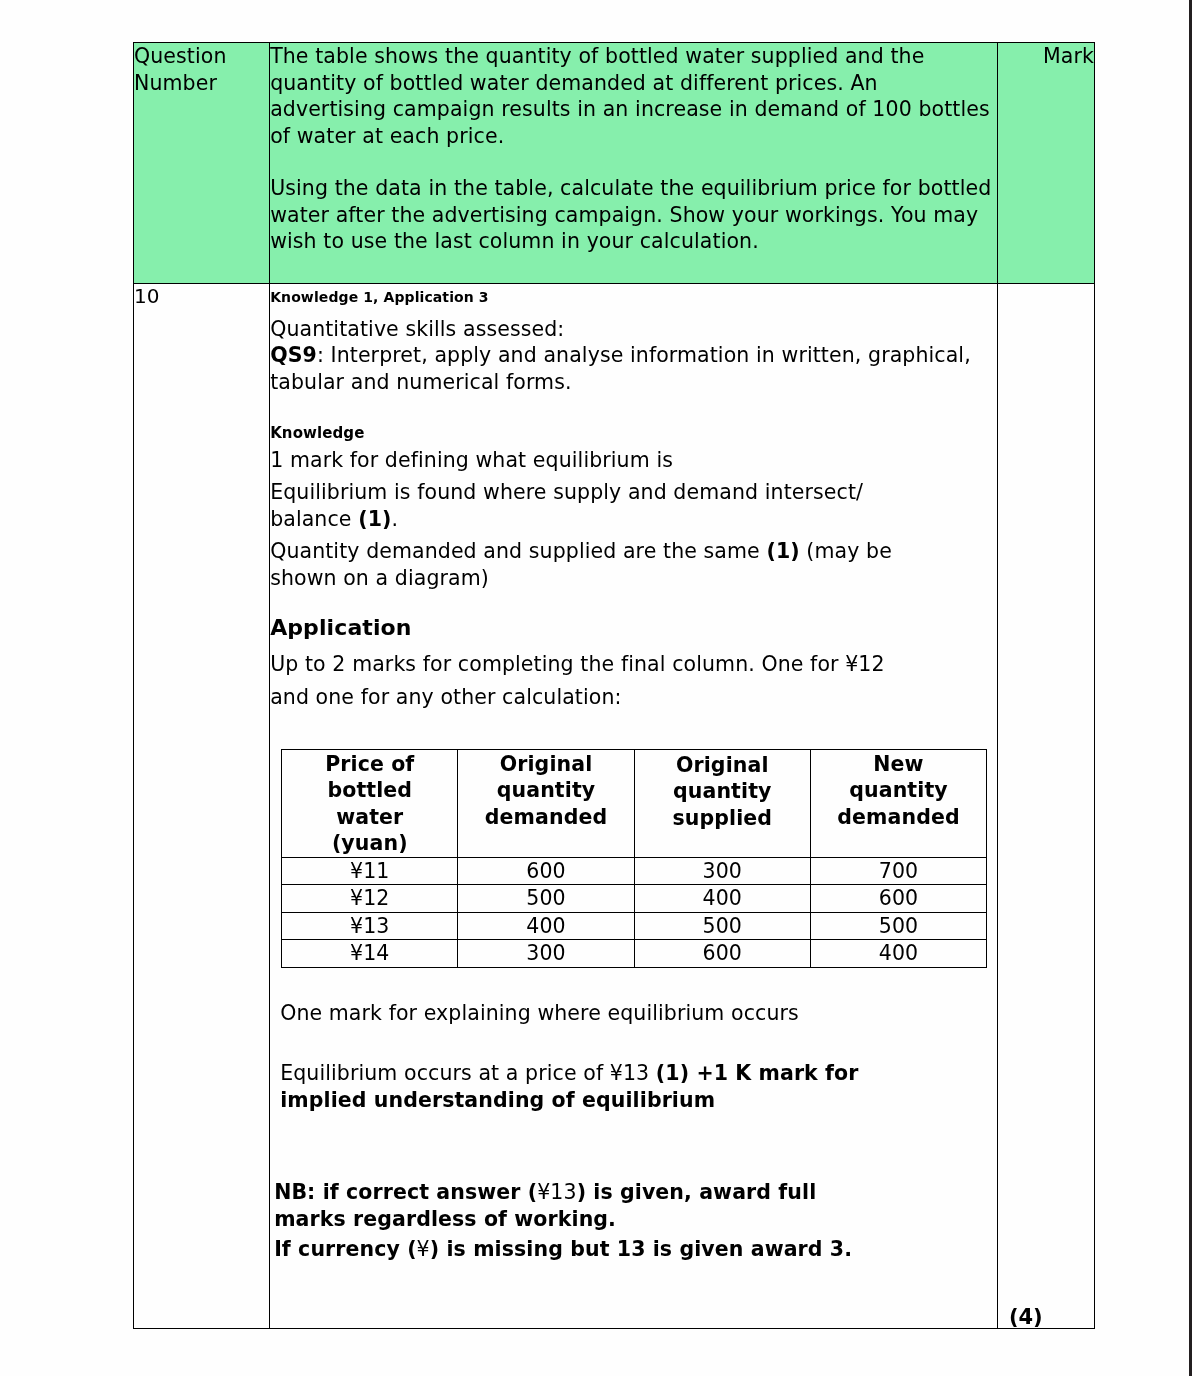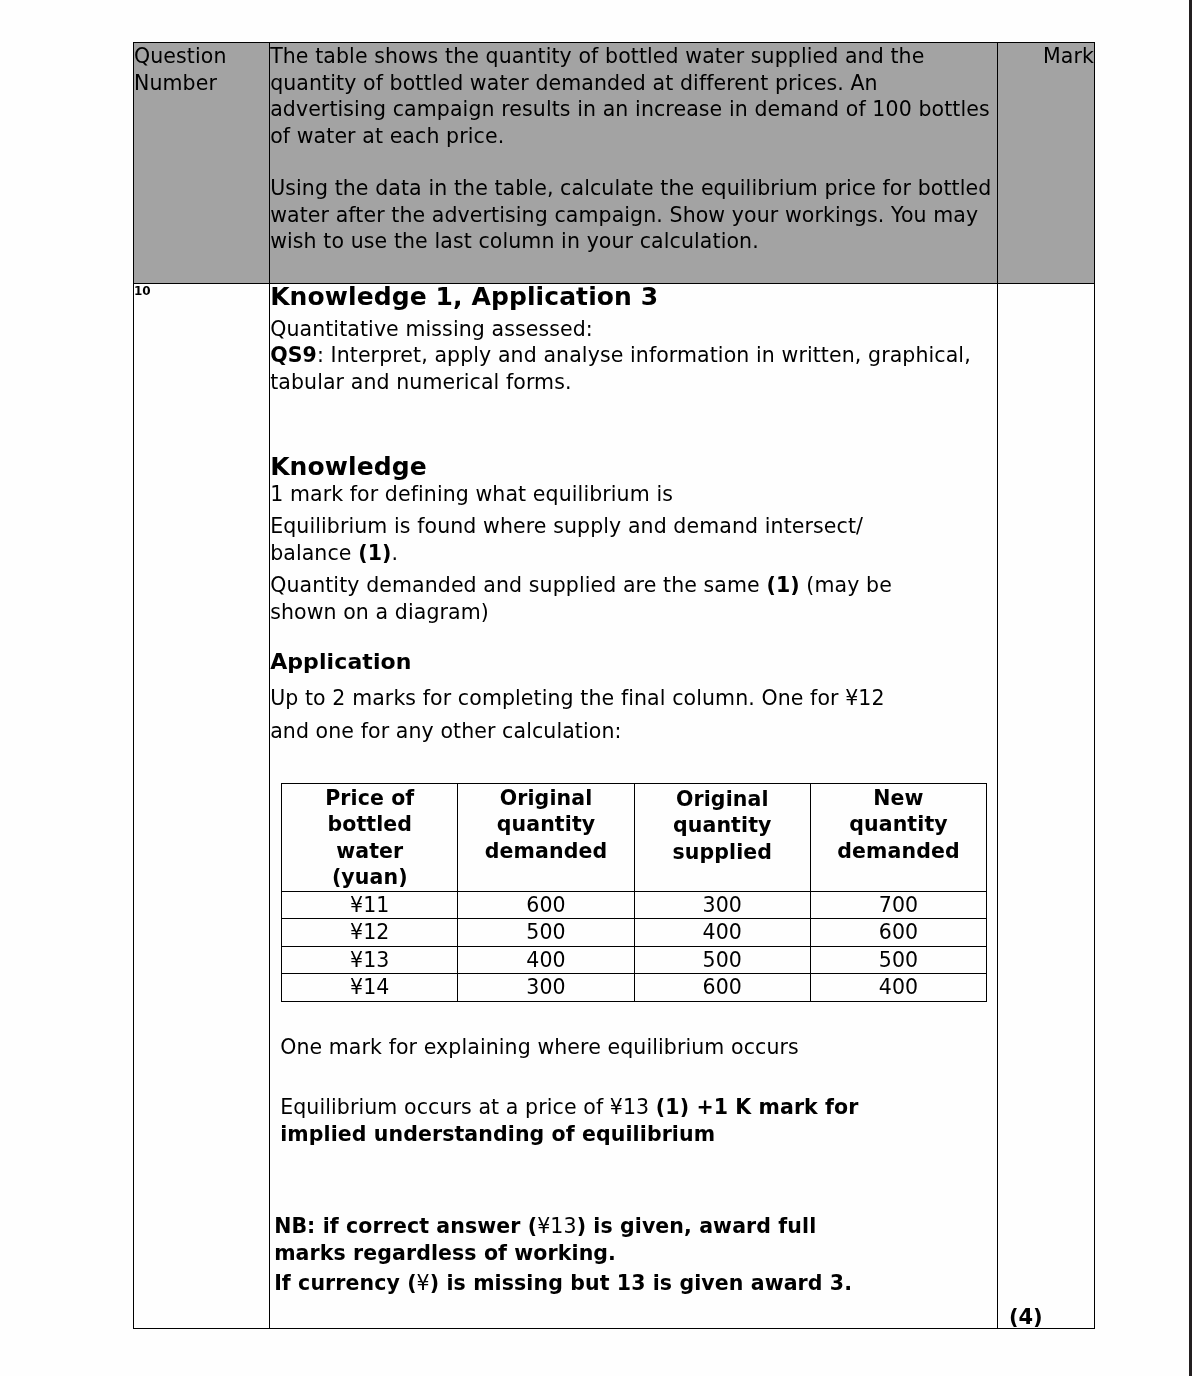--- a/index.html
+++ b/index.html
@@ -3,25 +3,25 @@
   <meta charset="utf-8">
   <style>
     html, body { margin: 0; padding: 0; }
     body {
       width: 1192px; height: 1376px; background: #fefefe; position: relative; overflow: hidden;
       font-family: "DejaVu Sans", sans-serif; color: #000;
     }
     .edge { position: absolute; right: 0; top: 0; width: 3px; height: 1376px; background: #231f20; }
     .ms { position: absolute; left: 133px; top: 42px; width: 962px; border-collapse: collapse; table-layout: fixed; }
     .ms td { border: 1px solid #000; vertical-align: top; padding: 0; }
-    .hdr td { background: #a3a3a3; }
+    .hdr td { background: #86efac; }
     .c1 { width: 136px; } .c2 { width: 727px; } .c3 { width: 97px; }
     .txt { font-size: 20.5px; line-height: 26.5px; letter-spacing: 0.1px; }
     .hq { padding: 2px 10px 0 10px; }
-    .qnum { padding: 3px 0 0 11px; font-weight: bold; font-size: 12px; margin-top: 30px; }
+    .qnum { padding: 3px 0 0 11px; font-weight: normal; font-size: 20px; margin-top: 30px; }
     .body { padding: 6px 10px 0 10px; height: 1044px; position: relative; }
     .b { font-weight: bold; }
     .mark-h { padding: 2px 10px; text-align: right; }
     .mark-cell { position: relative; }
     .mark-val { position: absolute; left: 11px; bottom: -1px; font-weight: bold; font-size: 21px; }
     p { margin: 0; }
     .gap { height: 26px; }
     .inner { border-collapse: collapse; margin: 35px 0 0 11px; width: 706px; table-layout: fixed; }
     .inner th, .inner td { border: 1px solid #000; text-align: center; font-size: 20.5px; line-height: 26.5px; padding: 0; }
     .inner th { font-weight: bold; vertical-align: top; padding: 1px 0 0 0; height: 105px; }
@@ -47,25 +47,25 @@
     <td class="txt hq">
       <p>The table shows the quantity of bottled water supplied and the quantity of bottled water demanded at different prices. An advertising campaign results in an increase in demand of 100 bottles of water at each price.</p>
       <div class="gap"></div>
       <p>Using the data in the table, calculate the equilibrium price for bottled water after the advertising campaign. Show your workings. You may wish to use the last column in your calculation.</p>
     </td>
     <td class="txt mark-h">Mark</td>
   </tr>
   <tr>
     <td class="qnum">10</td>
     <td class="txt body">
-      <p class="b" style="font-size:25px">Knowledge 1, Application 3</p>
-      <p style="margin-top:5px">Quantitative missing assessed:</p>
+      <p class="b" style="font-size:14px">Knowledge 1, Application 3</p>
+      <p style="margin-top:5px">Quantitative skills assessed:</p>
       <p><span class="b">QS9</span><span>: Interpret, apply and analyse information in written, graphical, tabular and numerical forms.</span></p>
 
-      <p class="b" style="margin-top:59px;font-size:25px">Knowledge</p>
+      <p class="b" style="margin-top:25px;font-size:15px">Knowledge</p>
       <p style="">1 mark for defining what equilibrium is</p>
       <p style="margin-top:6px;width:640px"><span>Equilibrium is found where supply and demand intersect/ balance </span><span class="b">(1)</span><span>.</span></p>
       <p style="margin-top:6px;width:640px"><span>Quantity demanded and supplied are the same </span><span class="b">(1)</span><span> (may be shown on a diagram)</span></p>
 
       <p class="b" style="margin-top:24px;font-size:22px">Application</p>
       <p style="margin-top:6px;line-height:33px;width:640px">Up to 2 marks for completing the final column. One for ¥12 and one for any other calculation:</p>
 
       <table class="inner">
         <tbody>
               <tr>

